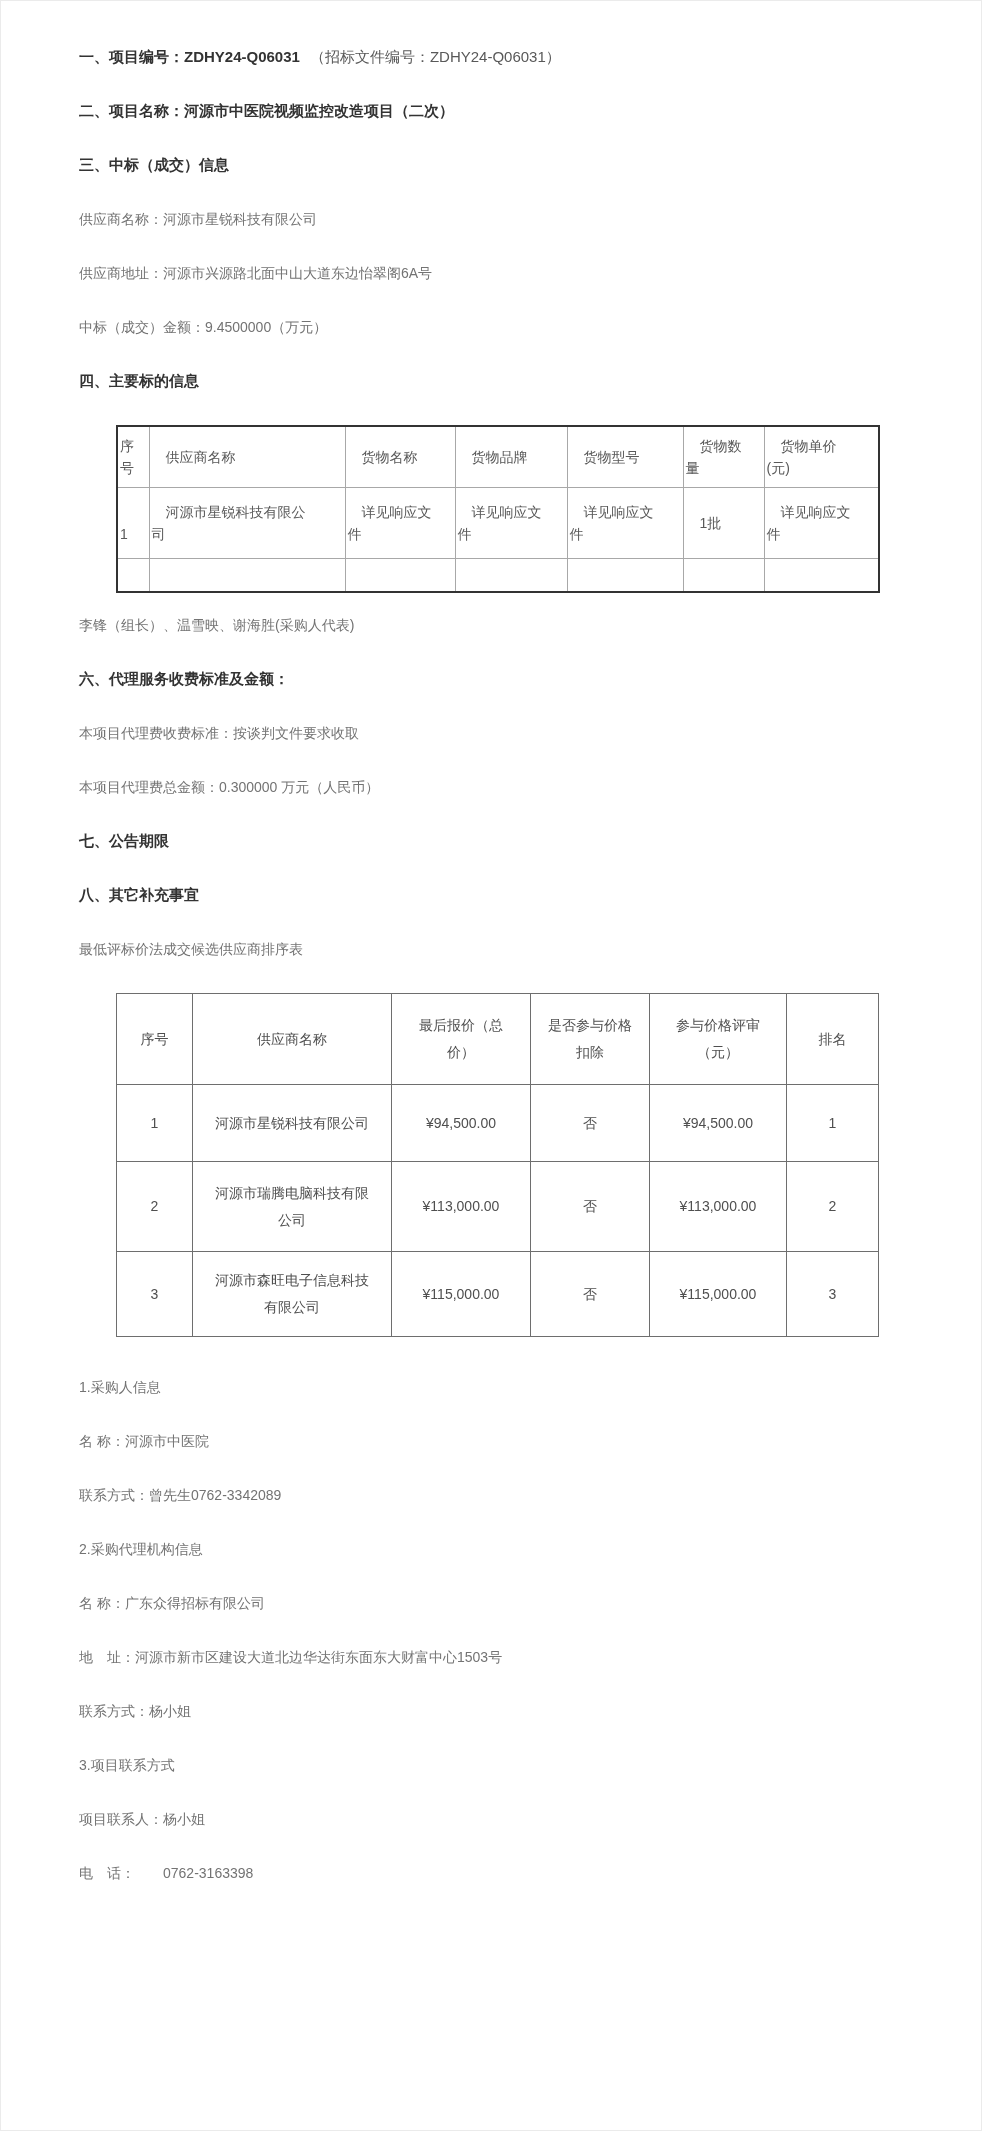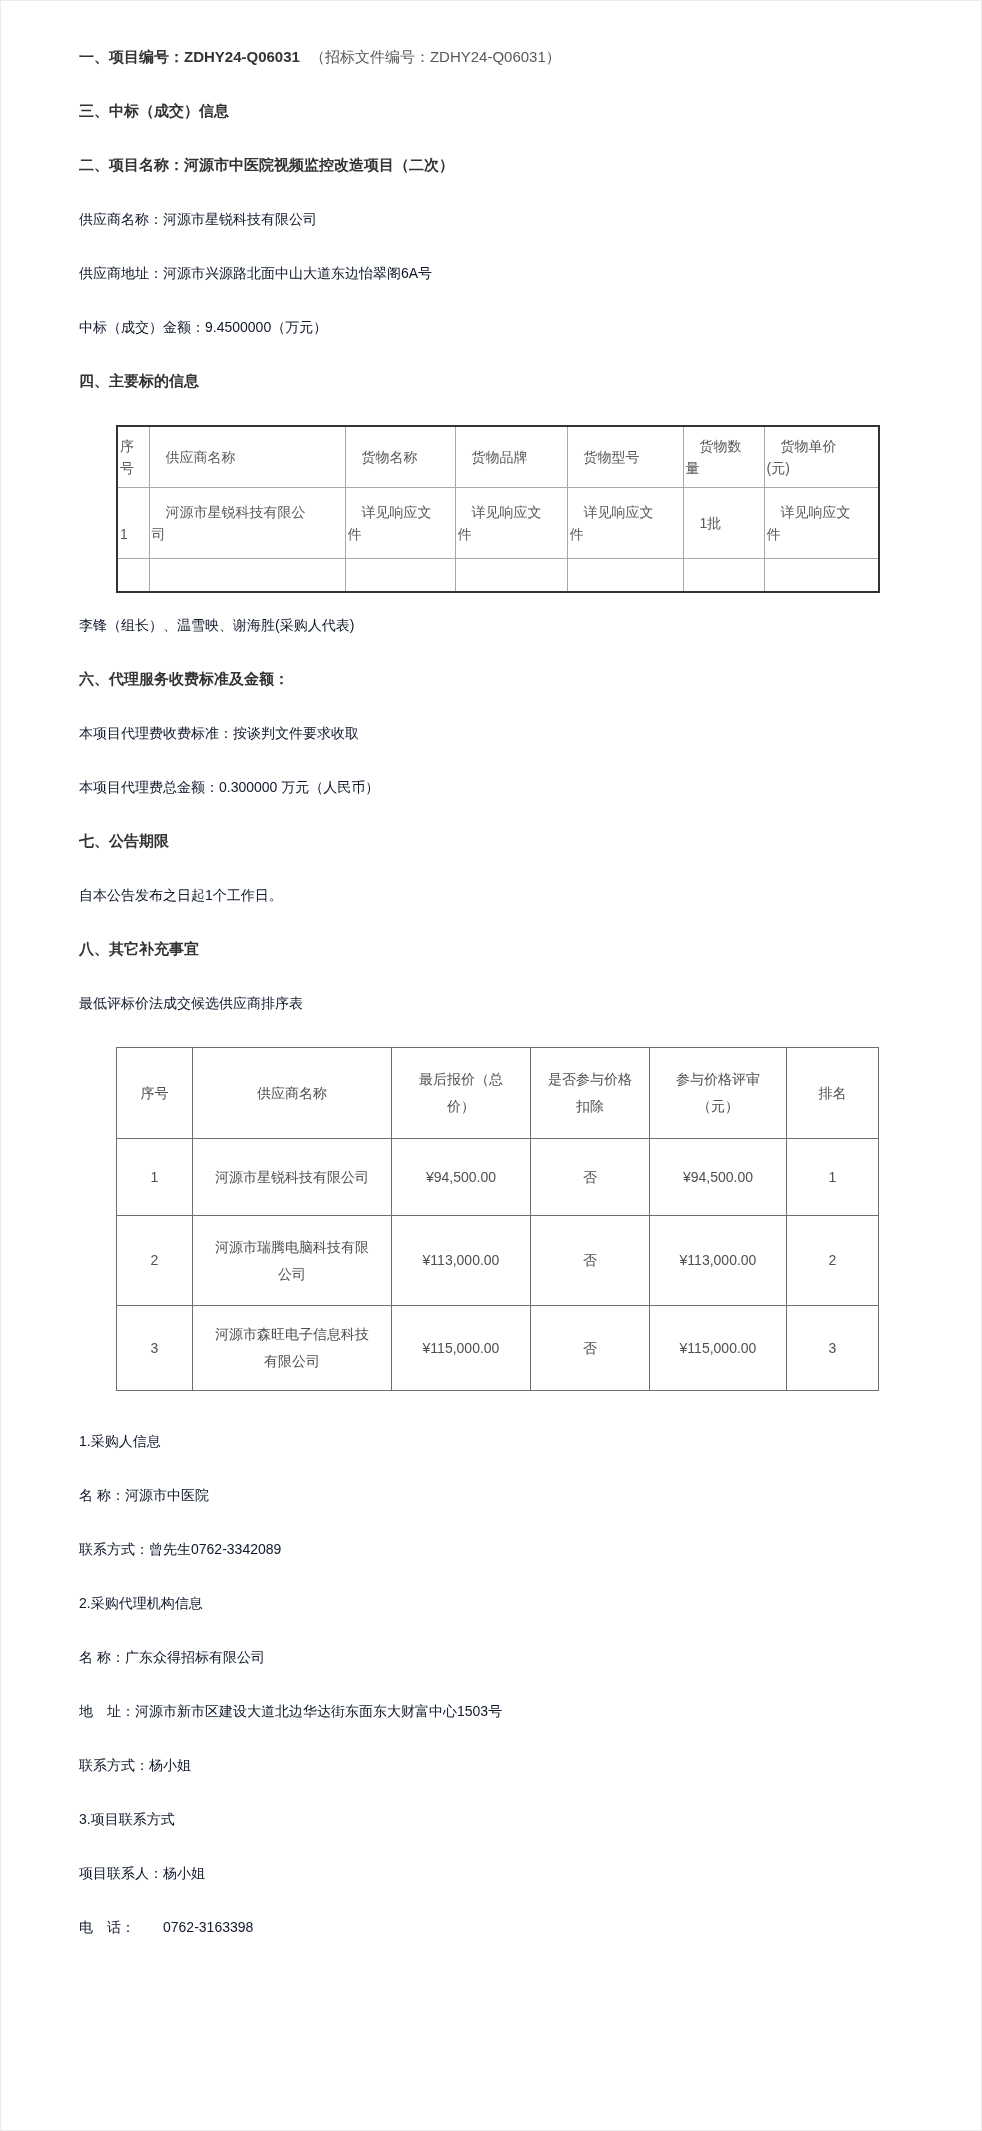--- a/index.html
+++ b/index.html
@@ -20,21 +20,21 @@
     margin: 16px 0 34px 0;
     white-space: pre-line;
   }
   .hd .hd-rest {
     font-weight: normal;
     color: #595959;
     margin-left: 10px;
   }
   p.line {
     font-size: 14px;
-    color: #0f172a;
+    color: #737373;
     line-height: 20px;
     margin: 0 0 34px 0;
     white-space: pre-line;
   }
   
   table.t1 {
     table-layout: fixed;
     width: 762px;
     border-collapse: collapse;
     margin: 0 0 22px 37px;
@@ -81,23 +81,23 @@
   .t2 tr.r2 td { height: 81px; }
   .t2 tr.r3 td { height: 76px; }
 </style>
 </head>
 <body>
 
 <div class="page">
 
   <h2 class="hd"><span>一、项目编号：ZDHY24-Q06031</span><span class="hd-rest">（招标文件编号：ZDHY24-Q06031）</span></h2>
 
+  <h2 class="hd">二、项目名称：河源市中医院视频监控改造项目（二次）</h2>
+
   <h2 class="hd">三、中标（成交）信息</h2>
-
-  <h2 class="hd">二、项目名称：河源市中医院视频监控改造项目（二次）</h2>
   <p class="line">供应商名称：河源市星锐科技有限公司</p>
   <p class="line">供应商地址：河源市兴源路北面中山大道东边怡翠阁6A号</p>
   <p class="line">中标（成交）金额：9.4500000（万元）</p>
 
   <h2 class="hd">四、主要标的信息</h2>
 
   <table class="t1">
     <colgroup>
       <col style="width:32px">
         <col style="width:196px">
@@ -148,21 +148,20 @@
     </tbody>
   </table>
 
   <p class="line">李锋（组长）、温雪映、谢海胜(采购人代表)</p>
 
   <h2 class="hd">六、代理服务收费标准及金额：</h2>
   <p class="line">本项目代理费收费标准：按谈判文件要求收取</p>
   <p class="line">本项目代理费总金额：0.300000 万元（人民币）</p>
 
   <h2 class="hd">七、公告期限</h2>
-  <p class="line">自本公告发布之日起1个工作日。</p>
 
   <h2 class="hd">八、其它补充事宜</h2>
   <p class="line">最低评标价法成交候选供应商排序表</p>
 
   <table class="t2">
     <colgroup>
       <col style="width:76px">
         <col style="width:199px">
         <col style="width:139px">
       <col style="width:119px">

